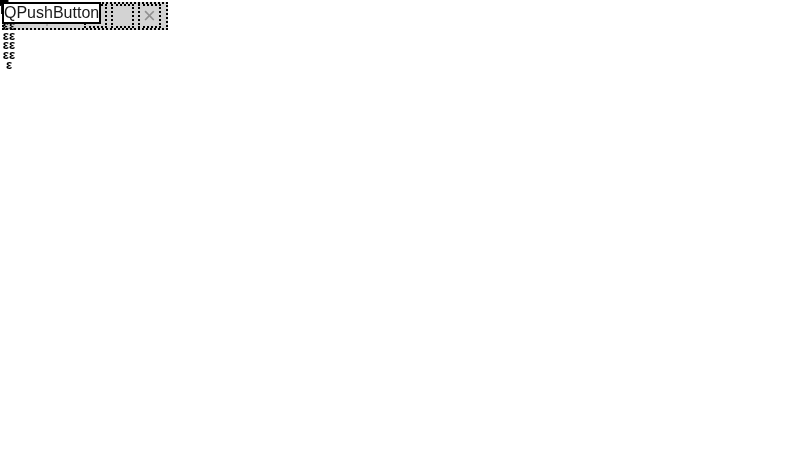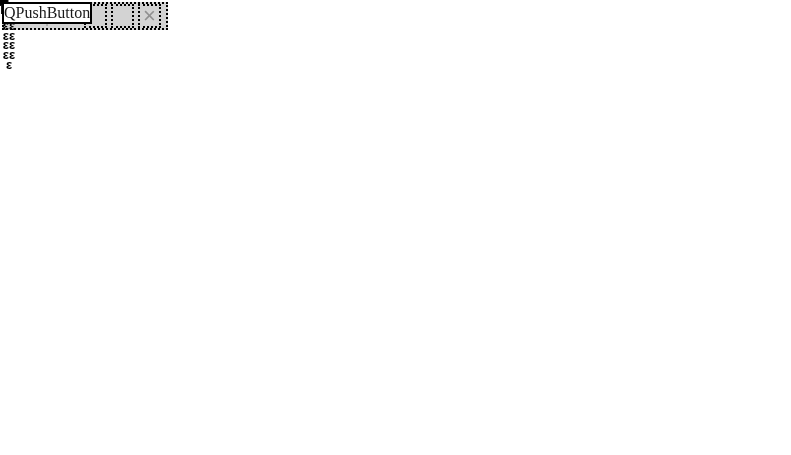--- a/index.html
+++ b/index.html
@@ -124,21 +124,20 @@
   
   .widget {
     position: absolute;
     border: 2px solid #000;
     background: #fff;
     display: flex;
     align-items: center;
     justify-content: center;
     font-size: 16px;
     color: #1a1a1a;
-    font-family: Liberation Serif, serif;
   }
   .w-label-1    { left: 47;  top: 80;  width: 112; height: 37; }
   .w-edit-1     { left: 169; top: 80;  width: 160; height: 37; }
   .w-label-2    { left: 47;  top: 129; width: 112; height: 37; }
   .w-edit-2     { left: 169; top: 129; width: 160; height: 37; }
   .w-checkbox   { left: 47;  top: 177; width: 282; height: 37; }
   .w-listview   { left: 47;  top: 227; width: 282; height: 123; }
   .w-label-bot  { left: 47;  top: 361; width: 282; height: 37; }
   .w-btn-1      { left: 362; top: 80;  width: 140; height: 37; }
   .w-btn-2      { left: 362; top: 129; width: 140; height: 37; }

